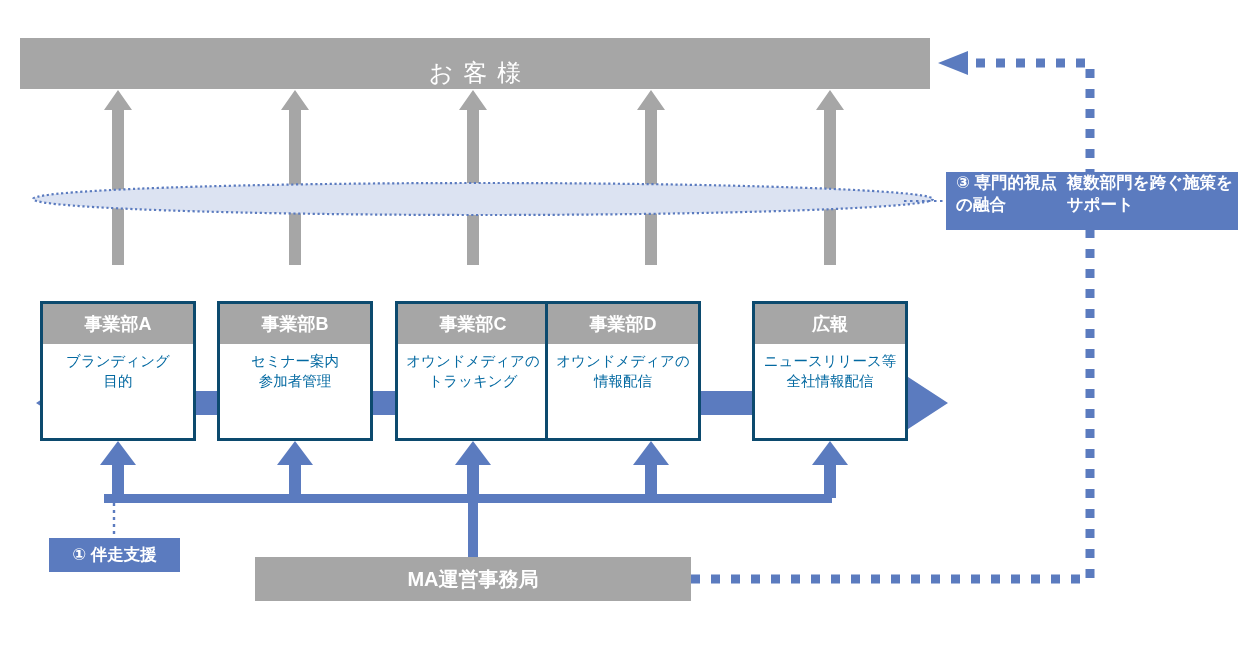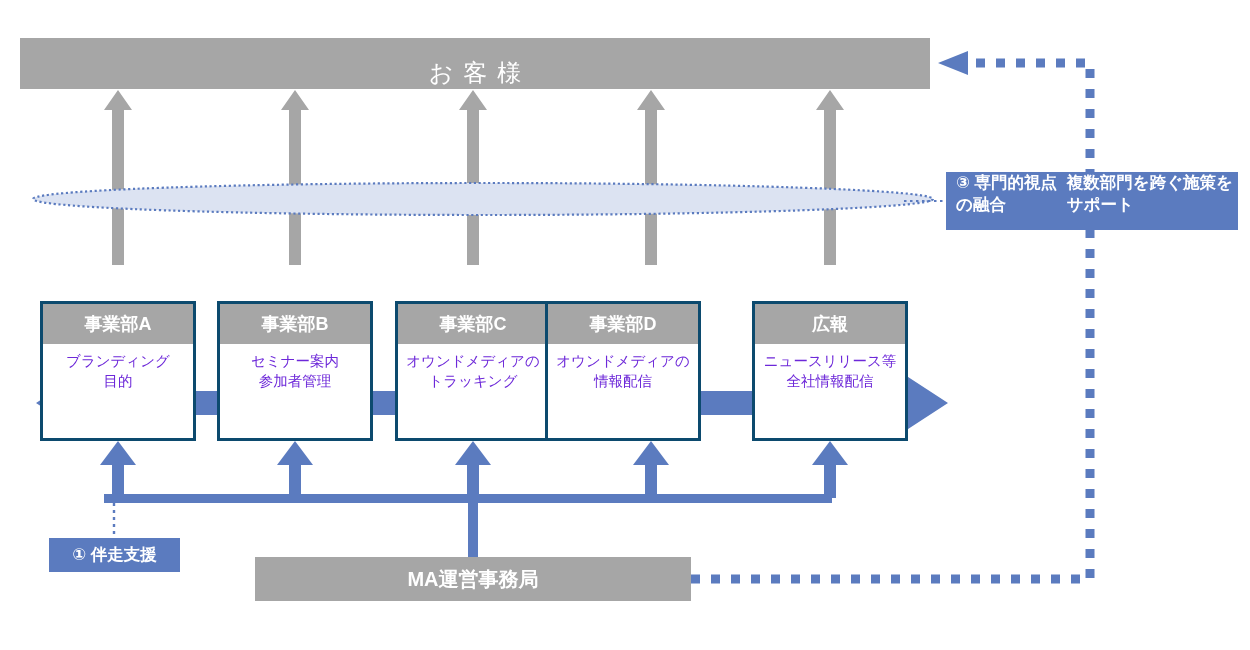--- a/index.html
+++ b/index.html
@@ -48,21 +48,21 @@
     height:40px;
     background:#a6a6a6;
     color:#ffffff;
     font-size:18px;
     font-weight:bold;
     display:flex; align-items:center; justify-content:center;
     line-height:1;
   }
   .dept .body{
     padding-top:7px;
-    color:#6d28d9;
+    color:#0369a1;
     font-size:14.5px;
     text-align:center;
     line-height:1.38;
     white-space:pre-line;
   }
 
   
   .knowhow-label{
     left:0px; top:389px; width:940px; height:28px;
     display:flex; align-items:center; justify-content:center;

